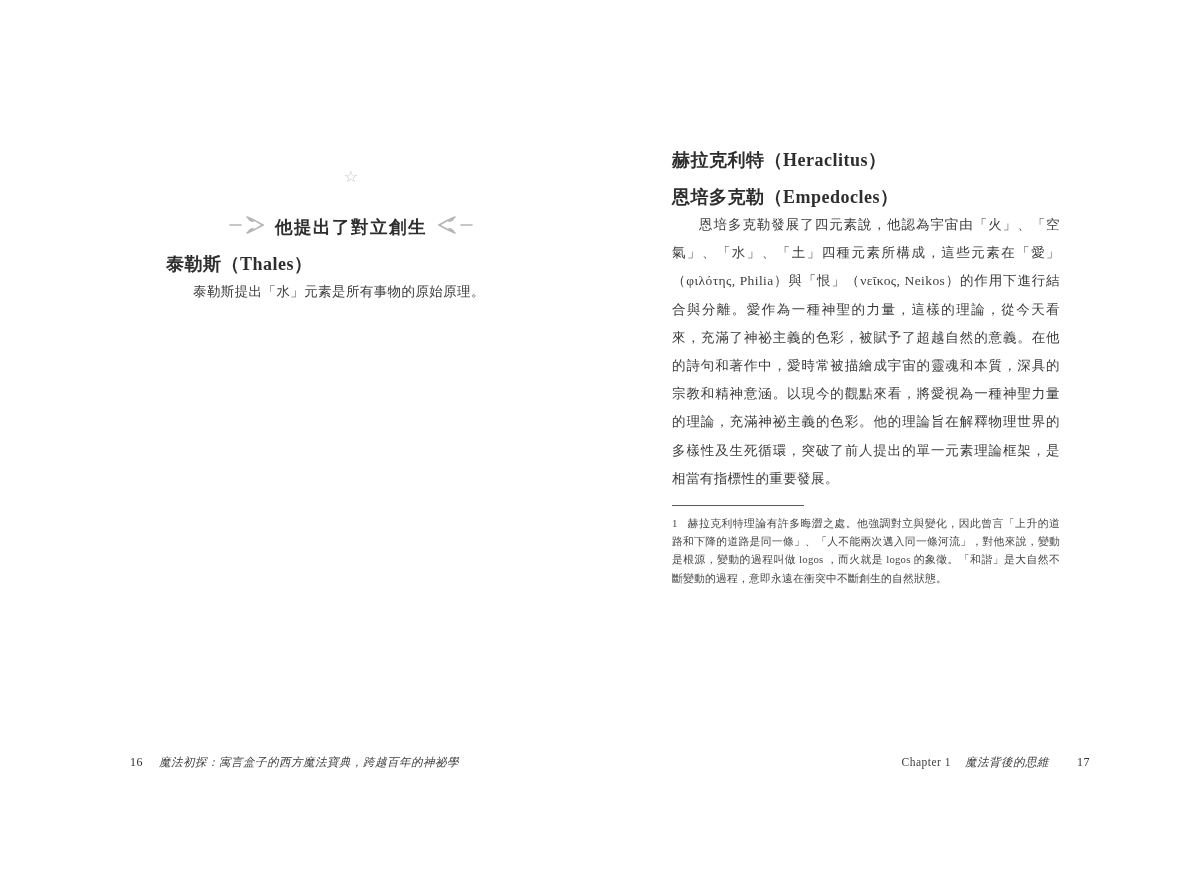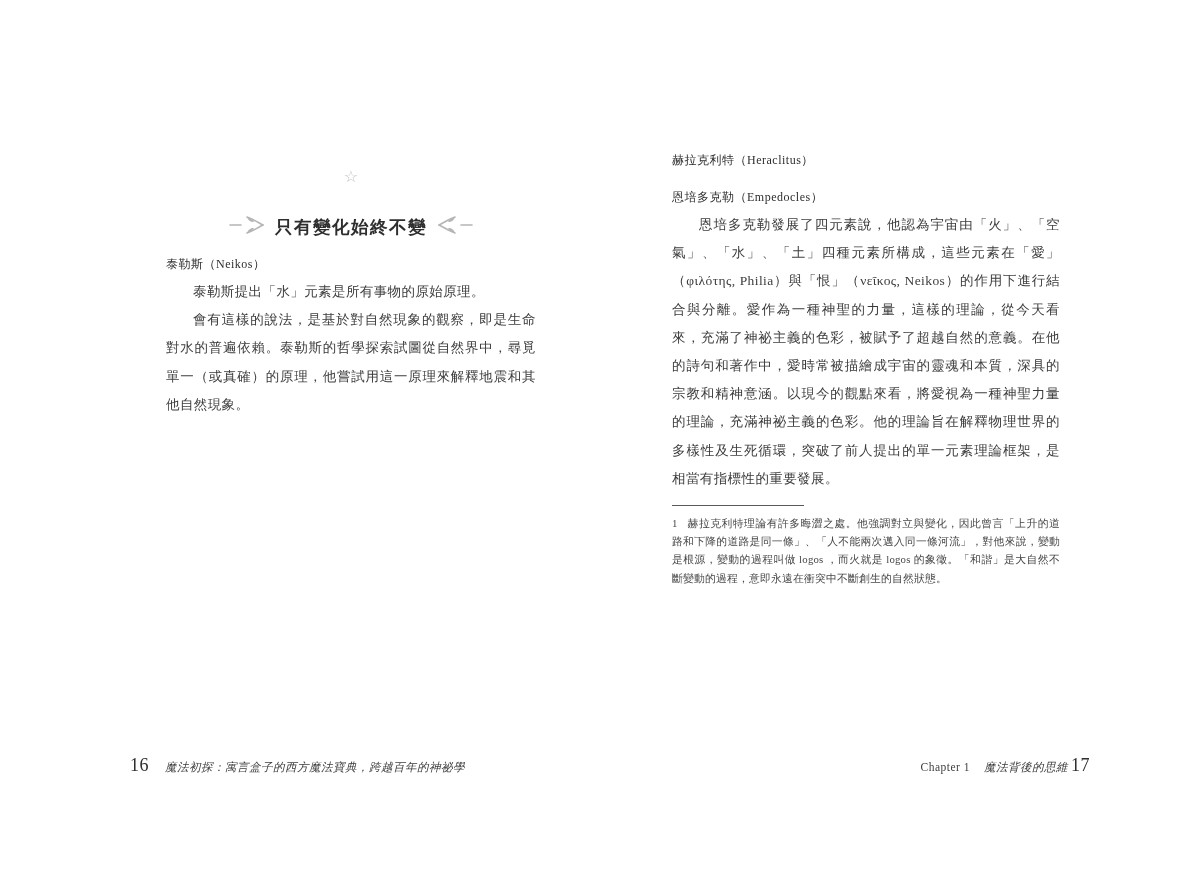--- a/index.html
+++ b/index.html
@@ -57,22 +57,22 @@
     letter-spacing: 1.5px;
     color: #2e2e2e;
     white-space: nowrap;
   }
   .flourish { flex: 0 0 auto; display: block; }
 
   .para { margin-top: 15px; }
   .lead-in { margin-top: 0; }
 
   .sub-heading {
-    font-size: 12px;
-    font-weight: 400;
+    font-size: 18px;
+    font-weight: 700;
     color: #2e2e2e;
     letter-spacing: 0.5px;
     margin-top: 10px;
     line-height: 28px;
   }
   .sub-heading.gap { margin-top: 9px; }
   .sub-para { margin-top: 0; }
 
   sup.fn-ref {
     font-size: 9px;
@@ -101,26 +101,26 @@
     position: absolute;
     top: 755px;
     font-size: 11.5px;
     color: #3d3d3d;
     letter-spacing: 0.5px;
     white-space: nowrap;
   }
   .footer-left { left: 130px; }
   .footer-right { left: 672px; width: 418px; text-align: right; }
   .footer .page-num {
-    font-size: 18px;
+    font-size: 12px;
     font-family: "Liberation Serif", "DejaVu Serif", serif;
     color: #2e2e2e;
   }
   .footer-left .page-num { margin-right: 16px; }
-  .footer-right .page-num { margin-left: 3px; }
+  .footer-right .page-num { margin-left: 28px; }
   .footer .book-name { font-style: italic; }
   .footer .chapter-label { margin-right: 14px; }
 </style>
 </head>
 <body>
 
 <div class="spread">
 
   <div class="page-col left">
 
@@ -135,43 +135,42 @@
             <path d="M1 11 H 12"></path>
             <path d="M18 3 C 26 6, 30 9, 34 11"></path>
             <path d="M18 19 C 26 16, 30 13, 34 11"></path>
           </g>
           <g fill="#b5b5b5">
             <path d="M18 3 C 22 4, 24 6, 25 8 C 21 8, 19 6, 18 3 Z"></path>
             <path d="M18 19 C 22 18, 24 16, 25 14 C 21 14, 19 16, 18 19 Z"></path>
           </g>
         </svg>
       </span>
-      <h2 class="section-heading">只有變化始終不變</h2>
+      <h2 class="section-heading">他提出了對立創生</h2>
       <span class="flourish">
         <svg width="36" height="22" viewBox="0 0 36 22">
           <g fill="none" stroke="#b5b5b5" stroke-width="1.6" stroke-linecap="round">
             <path d="M35 11 H 24"></path>
             <path d="M18 3 C 10 6, 6 9, 2 11"></path>
             <path d="M18 19 C 10 16, 6 13, 2 11"></path>
           </g>
           <g fill="#b5b5b5">
             <path d="M18 3 C 14 4, 12 6, 11 8 C 15 8, 17 6, 18 3 Z"></path>
             <path d="M18 19 C 14 18, 12 16, 11 14 C 15 14, 17 16, 18 19 Z"></path>
           </g>
         </svg>
       </span>
     </div>
 
 
 
-    <h3 class="sub-heading">泰勒斯（Neikos）</h3>
+    <h3 class="sub-heading">泰勒斯（Thales）</h3>
 
     <p class="body-text sub-para">泰勒斯提出「水」元素是所有事物的原始原理。</p>
 
-    <p class="body-text sub-para">會有這樣的說法，是基於對自然現象的觀察，即是生命對水的普遍依賴。泰勒斯的哲學探索試圖從自然界中，尋覓單一（或真確）的原理，他嘗試用這一原理來解釋地震和其他自然現象。</p>
   </div>
 
   <div class="page-col right">
 
     <h3 class="sub-heading" style="margin-top:4px;">赫拉克利特（Heraclitus）</h3>
 
 
     <h3 class="sub-heading gap">恩培多克勒（Empedocles）</h3>
 
     <p class="body-text sub-para">恩培多克勒發展了四元素說，他認為宇宙由「火」、「空氣」、「水」、「土」四種元素所構成，這些元素在「愛」（φιλότης, Philia）與「恨」（νεῖκος, Neikos）的作用下進行結合與分離。愛作為一種神聖的力量，這樣的理論，從今天看來，充滿了神祕主義的色彩，被賦予了超越自然的意義。在他的詩句和著作中，愛時常被描繪成宇宙的靈魂和本質，深具的宗教和精神意涵。以現今的觀點來看，將愛視為一種神聖力量的理論，充滿神祕主義的色彩。他的理論旨在解釋物理世界的多樣性及生死循環，突破了前人提出的單一元素理論框架，是相當有指標性的重要發展。</p>

